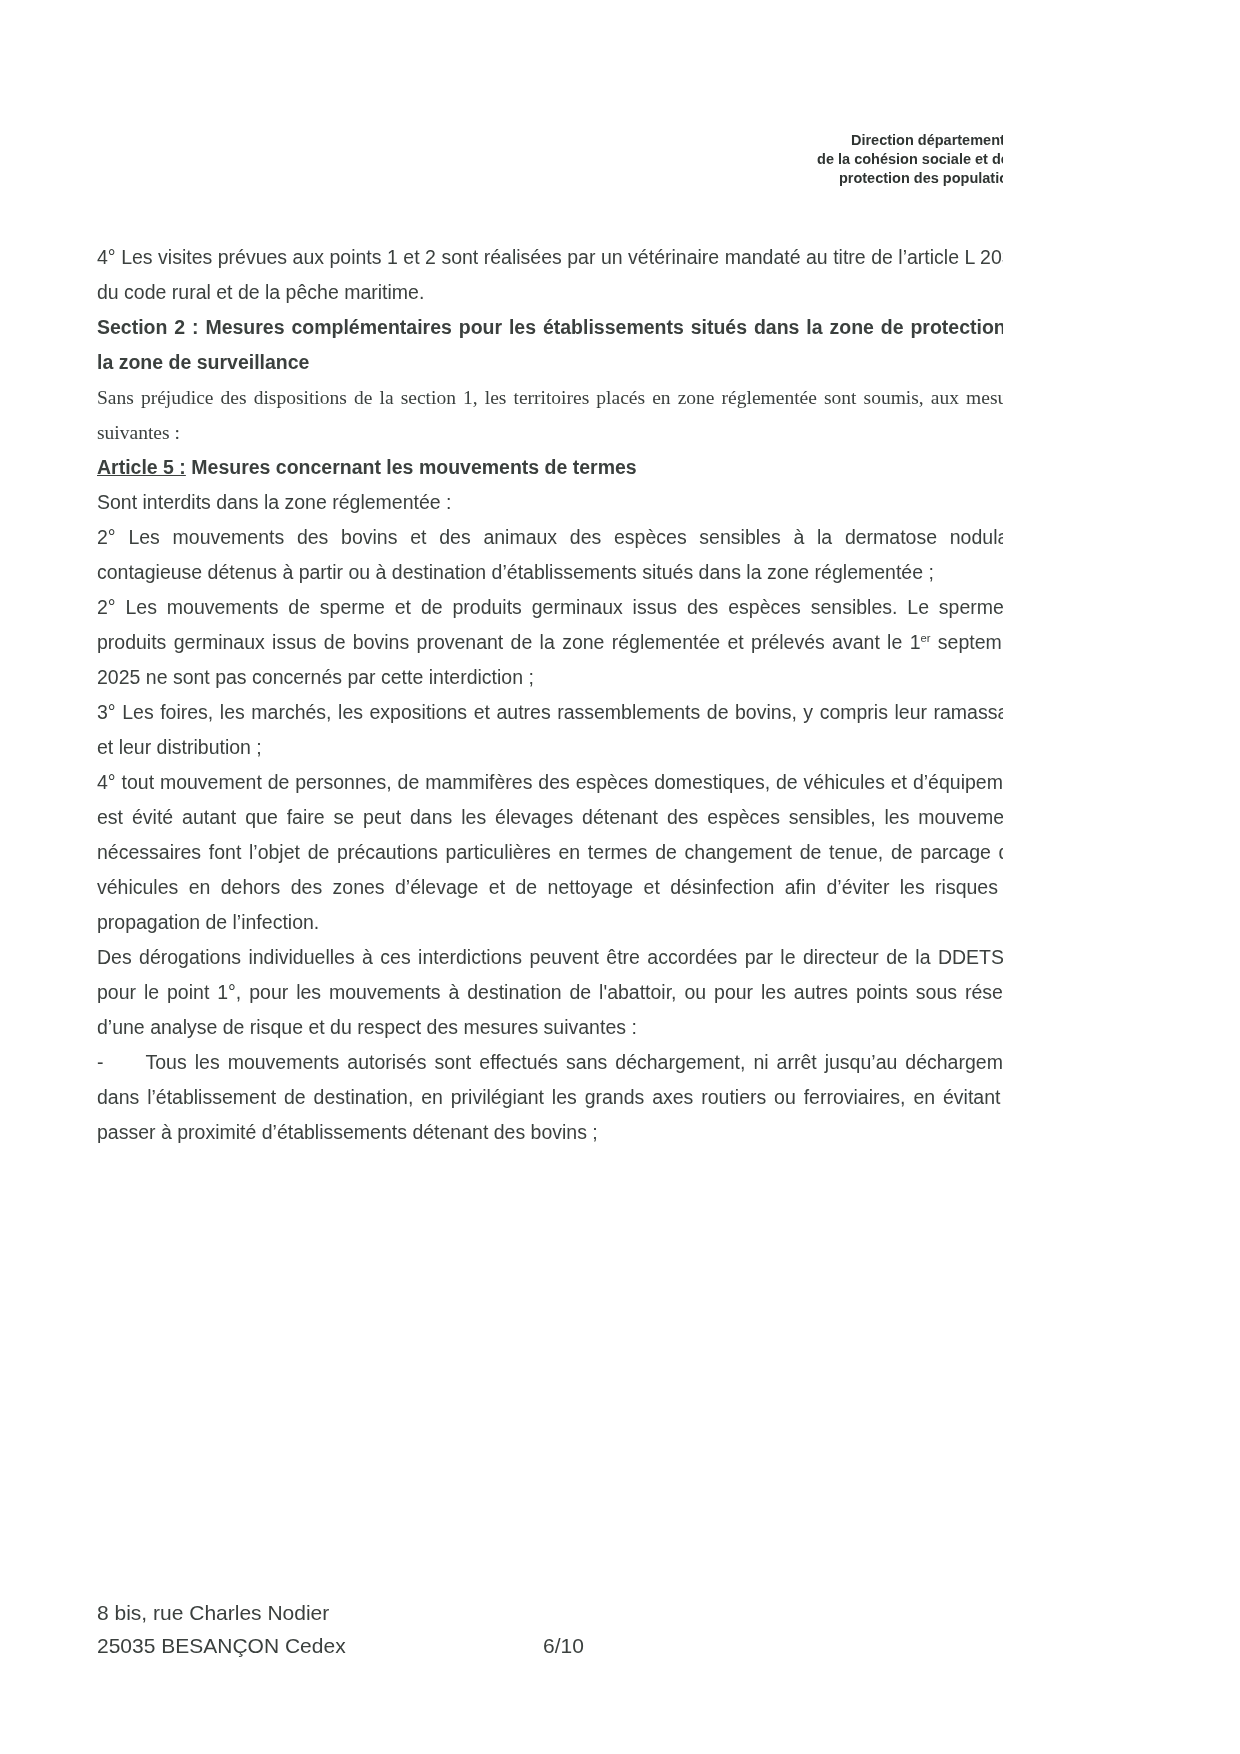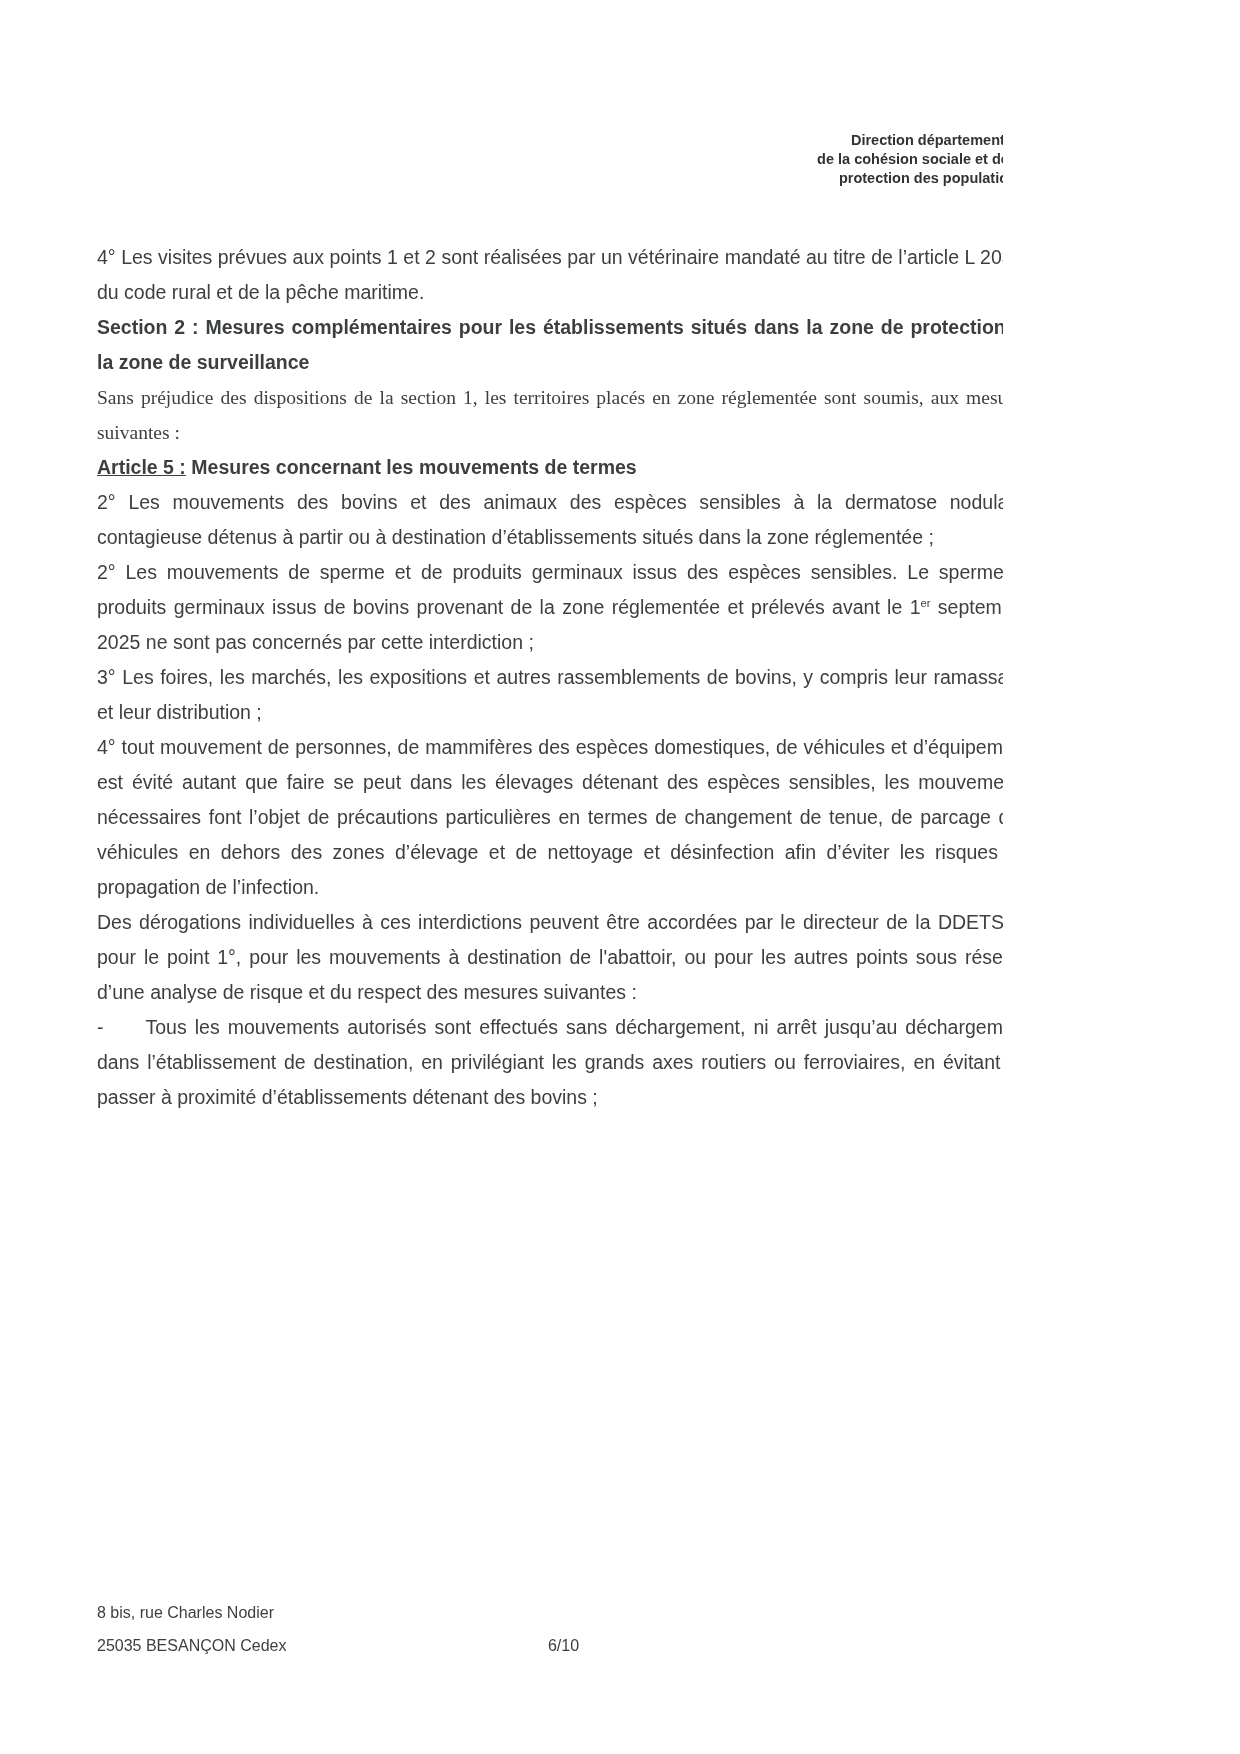--- a/index.html
+++ b/index.html
@@ -49,21 +49,21 @@
   }
   .dash-gap {
     display: inline-block;
     width: 42px;
   }
   .footer {
     position: absolute;
     top: 1596px;
     left: 97px;
     width: 933px;
-    font-size: 16px;
+    font-size: 21px;
     line-height: 33px;
     color: #3b403e;
   }
   .page-number {
     position: absolute;
     top: 33px;
     left: 0;
     right: 0;
     text-align: center;
   }
@@ -82,20 +82,21 @@
   <div class="content">
 
     <p class="body-text">4° Les visites prévues aux points 1 et 2 sont réalisées par un vétérinaire mandaté au titre de l’article L 203-8 du code rural et de la pêche maritime.</p>
 
     <p class="heading body-text mt-section">Section 2 : Mesures complémentaires pour les établissements situés dans la zone de protection et la zone de surveillance</p>
 
     <p class="body-text mt-small">Sans préjudice des dispositions de la section 1, les territoires placés en zone réglementée sont soumis, aux mesures suivantes :</p>
 
     <p class="heading mt-article"><span class="underlined">Article 5 :</span><span> Mesures concernant les mouvements de termes</span></p>
 
+    <p class="mt-para">Sont interdits dans la zone réglementée :</p>
 
     <p class="body-text mt-para">2° Les mouvements des bovins et des animaux des espèces sensibles à la dermatose nodulaire contagieuse détenus à partir ou à destination d’établissements situés dans la zone réglemen­tée ;</p>
 
     <p class="body-text mt-para"><span>2° Les mouvements de sperme et de produits germinaux issus des espèces sensibles. Le sperme et produits germinaux issus de bovins provenant de la zone réglementée et prélevés avant le 1</span><sup class="ord">er</sup><span> septembre 2025 ne sont pas concernés par cette interdiction ;</span></p>
 
     <p class="body-text mt-para">3° Les foires, les marchés, les expositions et autres rassemblements de bovins, y compris leur ramassage et leur distribution ;</p>
 
     <p class="body-text mt-para">4° tout mouvement de personnes, de mammifères des espèces domestiques, de véhicules et d’équipement est évité autant que faire se peut dans les élevages détenant des espèces sen­sibles, les mouvements nécessaires font l’objet de précautions particulières en termes de changement de tenue, de parcage des véhicules en dehors des zones d’élevage et de net­toyage et désinfection afin d’éviter les risques de propagation de l’infection.</p>
 
     <p class="body-text mt-derog">Des dérogations individuelles à ces interdictions peuvent être accordées par le directeur de la DDETSPP pour le point 1°, pour les mouvements à destination de l'abattoir, ou pour les autres points sous réserve d’une analyse de risque et du respect des mesures suivantes :</p>

